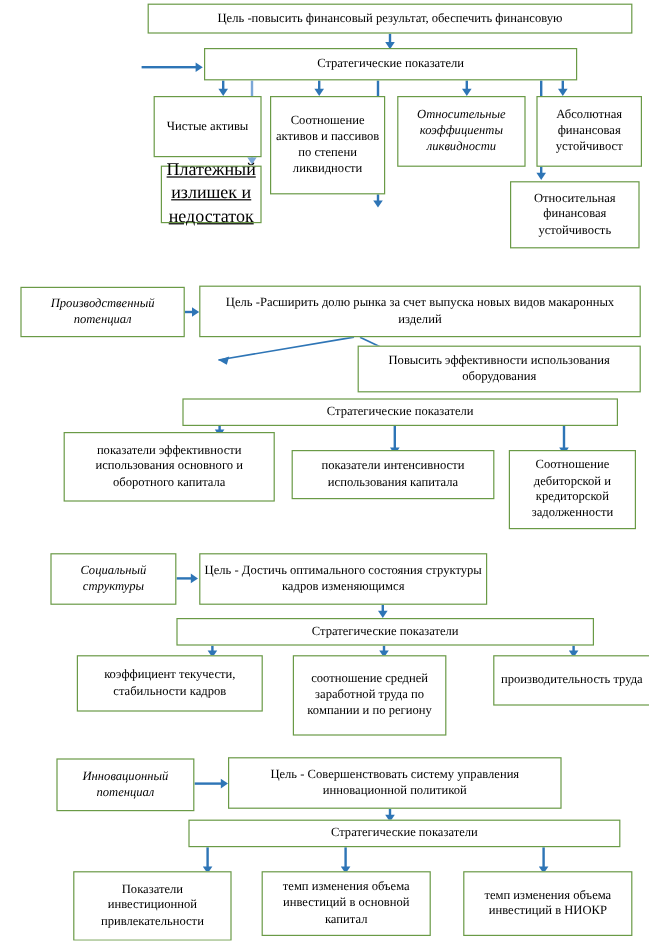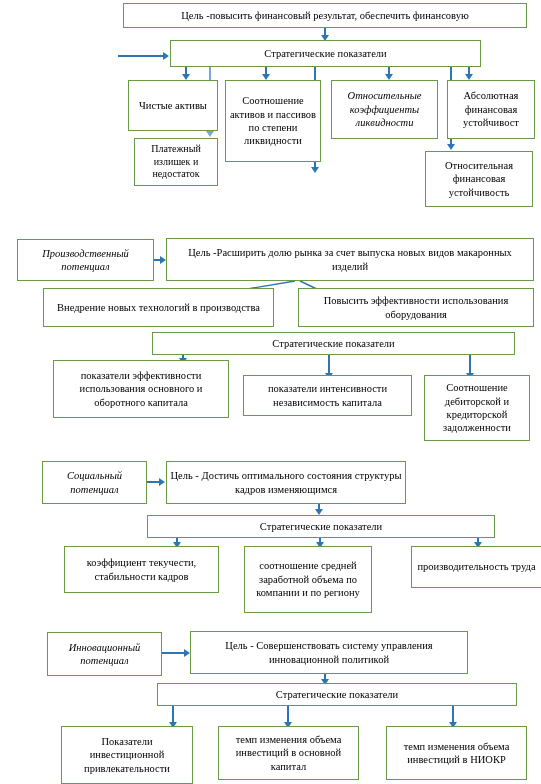--- a/index.html
+++ b/index.html
@@ -109,21 +109,21 @@
   <div class="arrow-line" style="left:468px; top:67px; width:1.5px; height:9px;"></div>
   <div class="arrow-head down" style="left:465px; top:74px;"></div>
 
   <div class="arrow-line" style="left:450px; top:67px; width:1.5px; height:79px;"></div>
   <div class="arrow-head down" style="left:447px; top:144px;"></div>
 
   <div class="box" style="left:128px; top:80px; width:90px; height:51px; font-size:10.5px;">
     <span>Чистые активы</span>
   </div>
 
-  <div class="box" style="left:134px; top:138px; width:84px; height:48px; font-size:10px;">
+  <div class="box" style="left:134px; top:138px; width:84px; height:48px; font-size:15px;text-decoration:underline;">
     <span>Платежный излишек и недостаток</span>
   </div>
 
   <div class="box" style="left:225px; top:80px; width:96px; height:82px; font-size:10.5px;">
     <span>Соотношение активов и пассивов по степени ликвидности</span>
   </div>
 
 
   <div class="box" style="left:331px; top:80px; width:107px; height:59px; font-size:10.5px;font-style:italic;">
     <span>Относительные коэффициенты ликвидности</span>
@@ -148,23 +148,20 @@
     <span>Цель -Расширить долю рынка за счет выпуска новых видов макаронных изделий</span>
   </div>
 
   <svg class="diag" style="left:0px; top:278px; width:541px; height:32px;">
     <line x1="295" y1="3" x2="182" y2="22" stroke="#2E75B6" stroke-width="1.4"></line>
     <polygon points="182,22 191,19 189,26" fill="#2E75B6"></polygon>
     <line x1="300" y1="3" x2="340" y2="22" stroke="#2E75B6" stroke-width="1.4"></line>
     <polygon points="340,22 331,19 332,26" fill="#2E75B6"></polygon>
   </svg>
 
-  <div class="box" style="left:43px; top:288px; width:231px; height:39px; font-size:10.5px;">
-    <span>Внедрение новых технологий в производства</span>
-  </div>
 
   <div class="box" style="left:298px; top:288px; width:236px; height:39px; font-size:10.5px;">
     <span>Повысить эффективности использования оборудования</span>
   </div>
 
   <div class="box" style="left:152px; top:332px; width:363px; height:23px; font-size:10.5px;">
     <span>Стратегические показатели</span>
   </div>
 
   <div class="arrow-line" style="left:182px; top:355px; width:1.5px; height:5px;"></div>
@@ -174,29 +171,29 @@
   <div class="arrow-head down" style="left:325px; top:373px;"></div>
 
   <div class="arrow-line" style="left:469px; top:355px; width:1.5px; height:20px;"></div>
   <div class="arrow-head down" style="left:466px; top:373px;"></div>
 
   <div class="box" style="left:53px; top:360px; width:176px; height:58px; font-size:10.5px;">
     <span>показатели эффективности использования основного и оборотного капитала</span>
   </div>
 
   <div class="box" style="left:243px; top:375px; width:169px; height:41px; font-size:10.5px;">
-    <span>показатели интенсивности независимость капитала</span>
+    <span>показатели интенсивности использования капитала</span>
   </div>
 
   <div class="box" style="left:424px; top:375px; width:106px; height:66px; font-size:10.5px;">
     <span>Соотношение дебиторской и кредиторской задолженности</span>
   </div>
 
   <div class="box potential" style="left:42px; top:461px; width:105px; height:43px; font-size:10.5px;">
-    <span>Социальный потенциал</span>
+    <span>Социальный структуры</span>
   </div>
 
   <div class="arrow-line" style="left:147px; top:481px; width:14px; height:1.5px;"></div>
   <div class="arrow-head right" style="left:159px; top:478px;"></div>
 
   <div class="box" style="left:166px; top:461px; width:240px; height:43px; font-size:10.5px;">
     <span>Цель - Достичь оптимального состояния структуры кадров изменяющимся</span>
   </div>
 
   <div class="arrow-line" style="left:318px; top:504px; width:1.5px; height:7px;"></div>
@@ -213,21 +210,21 @@
   <div class="arrow-head down" style="left:316px; top:542px;"></div>
 
   <div class="arrow-line" style="left:477px; top:538px; width:1.5px; height:6px;"></div>
   <div class="arrow-head down" style="left:474px; top:542px;"></div>
 
   <div class="box" style="left:64px; top:546px; width:155px; height:47px; font-size:10.5px;">
     <span>коэффициент  текучести, стабильности кадров</span>
   </div>
 
   <div class="box" style="left:244px; top:546px; width:128px; height:67px; font-size:10.5px;">
-    <span>соотношение средней заработной объема по компании и по региону</span>
+    <span>соотношение средней заработной труда по компании и по региону</span>
   </div>
 
   <div class="box" style="left:411px; top:546px; width:131px; height:42px; font-size:10.5px;">
     <span>производительность труда</span>
   </div>
 
   <div class="box potential" style="left:47px; top:632px; width:115px; height:44px; font-size:10.5px;">
     <span>Инновационный потенциал</span>
   </div>
 

